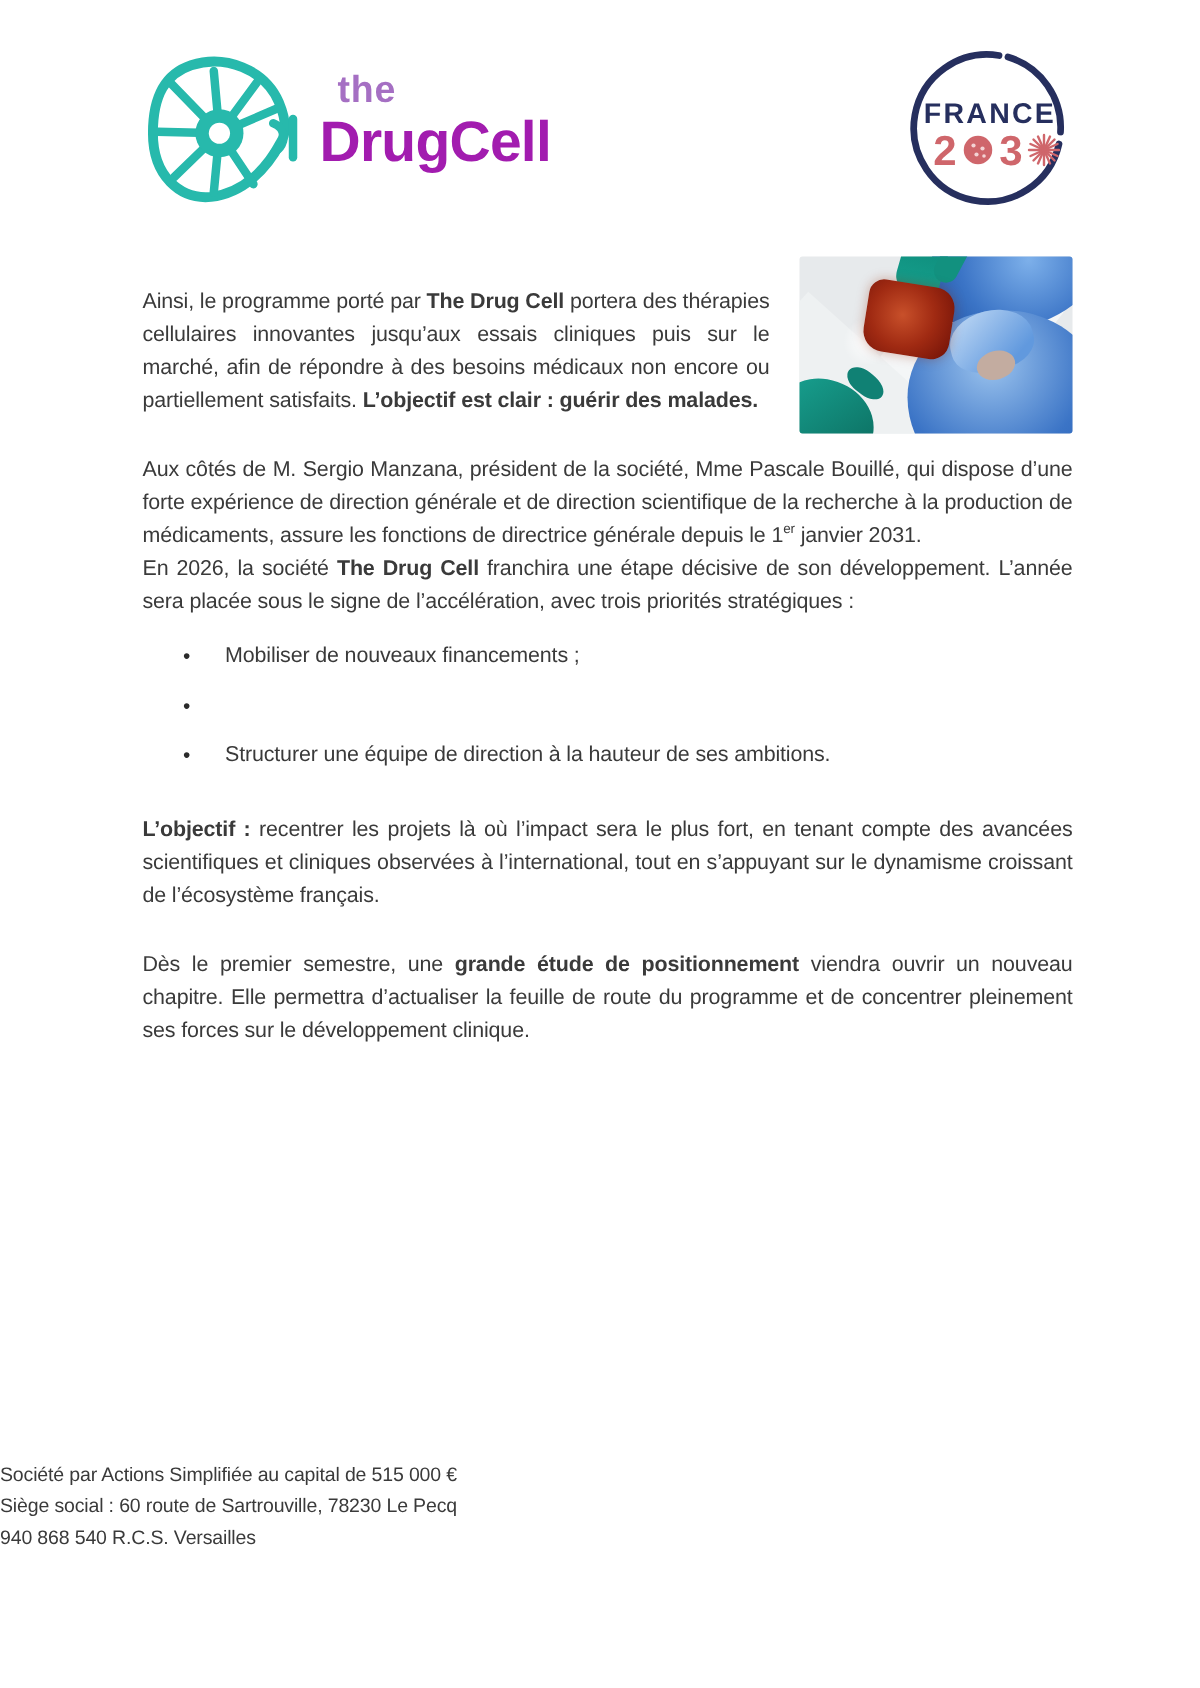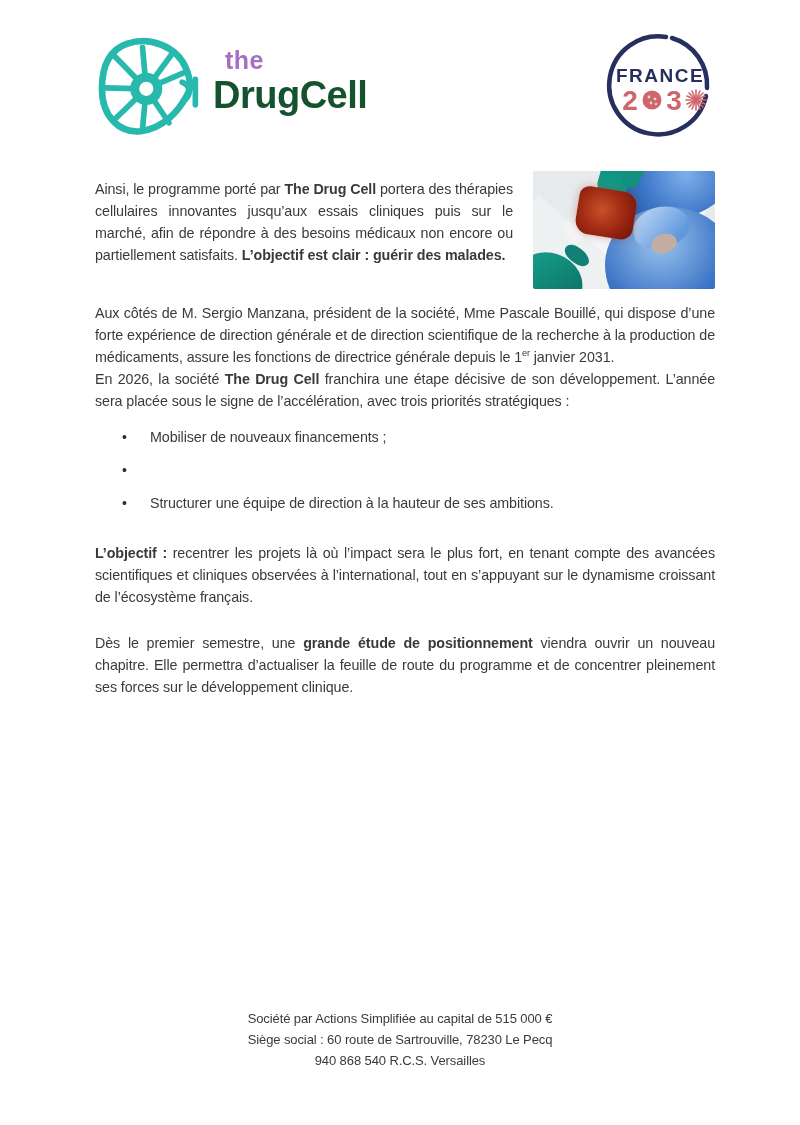--- a/index.html
+++ b/index.html
@@ -10,33 +10,33 @@
     font-family:"Liberation Sans", sans-serif;
     color:#3a3a3a;
   }
 
   
   .header { position:relative; height:146px; }
   .brand { position:absolute; left:95px; top:36px; display:flex; align-items:flex-start; }
   .brand-icon { width:112px; height:100px; }
   .brand-text { margin-left:6px; padding-top:12px; line-height:1; }
   .brand-the { display:block; margin-left:12px; font-size:25px; font-weight:600; color:#a56fc3; letter-spacing:.5px; }
-  .brand-name { display:block; margin-top:3px; font-size:38px; font-weight:700; color:#14532d; letter-spacing:-.5px; }
+  .brand-name { display:block; margin-top:3px; font-size:38px; font-weight:700; color:#a21caf; letter-spacing:-.5px; }
 
   .f2030 { position:absolute; left:600px; top:26px; width:120px; height:120px; }
 
   
   .content { padding:0 85px 0 95px; }
   .para {
     font-size:14.3px; line-height:22px; letter-spacing:-0.1px;
     text-align:justify; color:#3a3a3a;
   }
   .para sup { font-size:9px; line-height:0; }
 
-  .row1 { display:flex; align-items:flex-start; margin-top:32px; }
+  .row1 { display:flex; align-items:center; margin-top:32px; }
   .row1 .col-text { width:418px; }
   .row1 .photo { margin-left:auto; margin-top:-7px; }
 
   .para-governance { margin-top:13px; }
   .para-2026 { }
 
   .priorities { list-style:none; margin-top:14px; padding-left:27px; }
   .priorities li { display:flex; margin-bottom:11px; font-size:14.3px; line-height:22px; letter-spacing:-0.1px; }
   .priorities .bullet { width:28px; flex:0 0 28px; font-size:14px; color:#2b2b2b; }
 
@@ -74,21 +74,21 @@
     box-shadow:0 0 8px rgba(150,40,10,.35); }
   .ph-glove-bottom { position:absolute; left:-16px; bottom:-20px; width:66px; height:56px;
     background:linear-gradient(135deg, #18a392 0%, #0d7264 85%);
     border-radius:45% 55% 40% 30%; transform:rotate(10deg); }
   .ph-glove-thumb { position:absolute; left:30px; bottom:26px; width:28px; height:15px;
     background:#108174; border-radius:50% 60% 50% 50% / 60%; transform:rotate(38deg); }
   .ph-glow { position:absolute; left:28px; top:42px; width:34px; height:30px;
     background:radial-gradient(circle, rgba(255,255,255,.9), rgba(255,255,255,0) 70%); }
 
   
-  .footer { position:absolute; left:0; top:1008px; width:100%; text-align:center; }
+  .footer { position:absolute; left:0; top:972px; width:100%; }
   .footer div { font-size:13px; line-height:21px; color:#3a3a3a; letter-spacing:-0.1px; }
 </style>
 </head>
 <body>
 
 <div class="page">
 
   <div class="header">
 
     <div class="brand">

